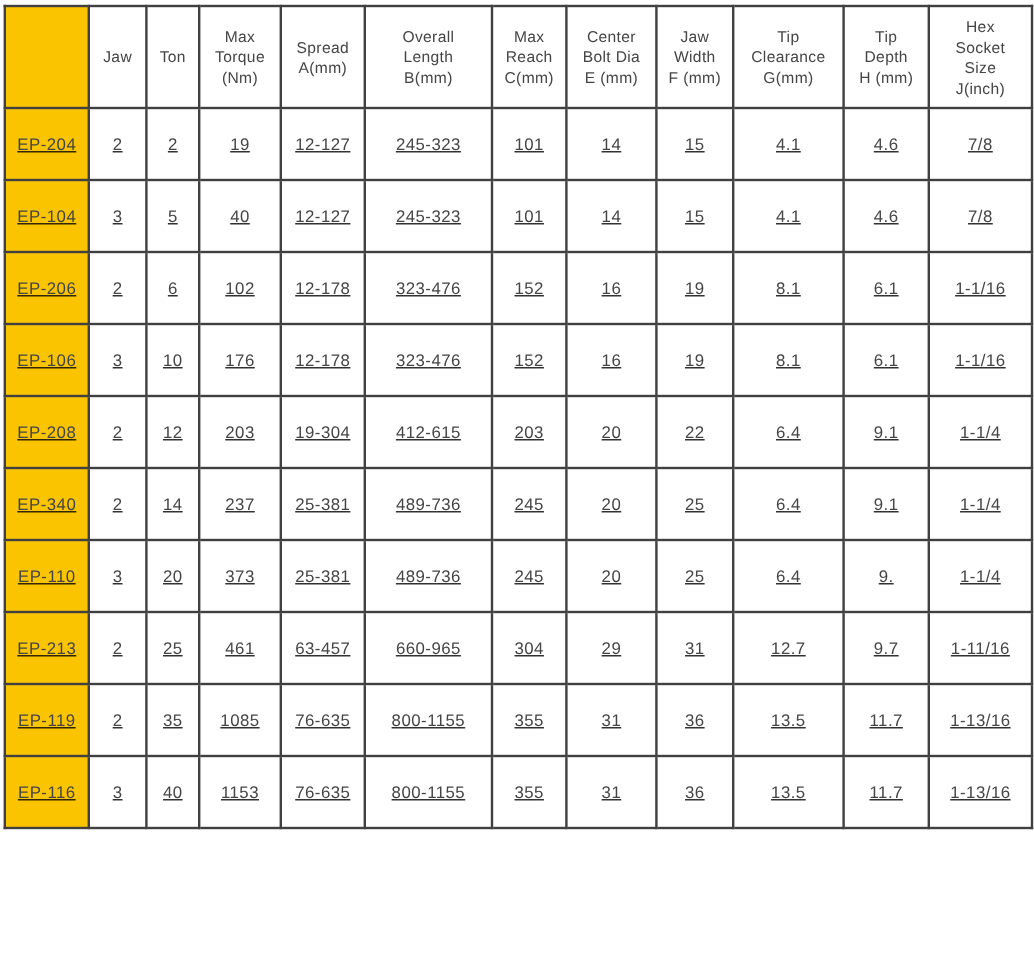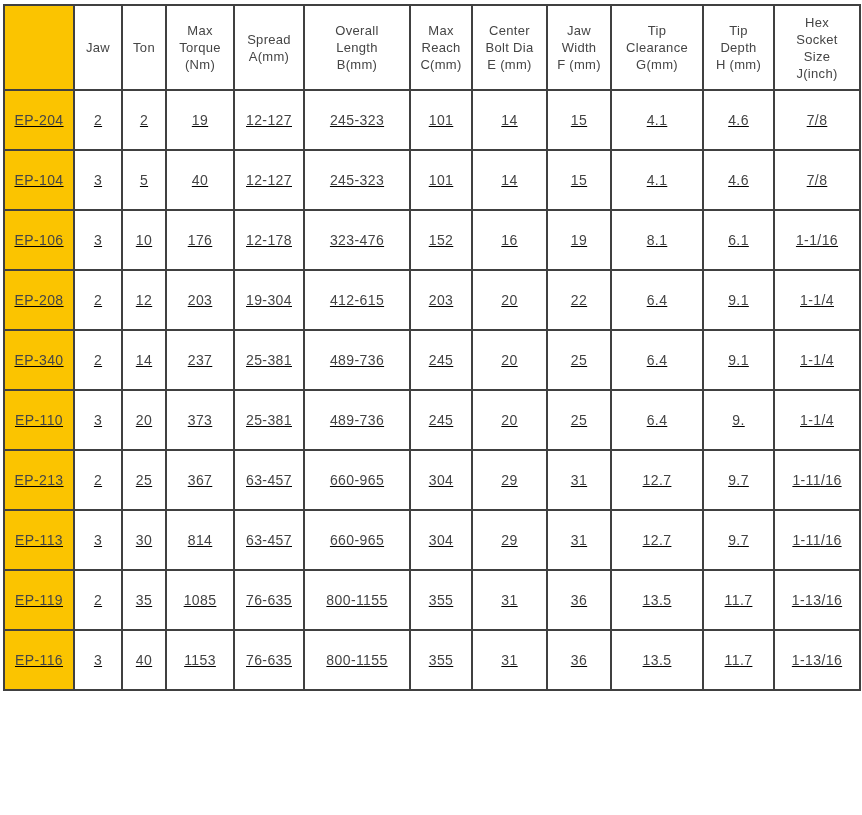--- a/index.html
+++ b/index.html
@@ -147,20 +147,34 @@
           <td>12-127</td>
           <td>245-323</td>
           <td>101</td>
           <td>14</td>
           <td>15</td>
           <td>4.1</td>
           <td>4.6</td>
           <td>7/8</td>
         </tr>
         <tr>
+          <td class="model">EP-206</td>
+          <td>2</td>
+          <td>6</td>
+          <td>102</td>
+          <td>12-178</td>
+          <td>323-476</td>
+          <td>152</td>
+          <td>16</td>
+          <td>19</td>
+          <td>8.1</td>
+          <td>6.1</td>
+          <td>1-1/16</td>
+        </tr>
+        <tr>
           <td class="model">EP-106</td>
           <td>3</td>
           <td>10</td>
           <td>176</td>
           <td>12-178</td>
           <td>323-476</td>
           <td>152</td>
           <td>16</td>
           <td>19</td>
           <td>8.1</td>
@@ -206,35 +220,21 @@
           <td>20</td>
           <td>25</td>
           <td>6.4</td>
           <td>9.</td>
           <td>1-1/4</td>
         </tr>
         <tr>
           <td class="model">EP-213</td>
           <td>2</td>
           <td>25</td>
-          <td>367</td>
-          <td>63-457</td>
-          <td>660-965</td>
-          <td>304</td>
-          <td>29</td>
-          <td>31</td>
-          <td>12.7</td>
-          <td>9.7</td>
-          <td>1-11/16</td>
-        </tr>
-        <tr>
-          <td class="model">EP-113</td>
-          <td>3</td>
-          <td>30</td>
-          <td>814</td>
+          <td>461</td>
           <td>63-457</td>
           <td>660-965</td>
           <td>304</td>
           <td>29</td>
           <td>31</td>
           <td>12.7</td>
           <td>9.7</td>
           <td>1-11/16</td>
         </tr>
         <tr>

